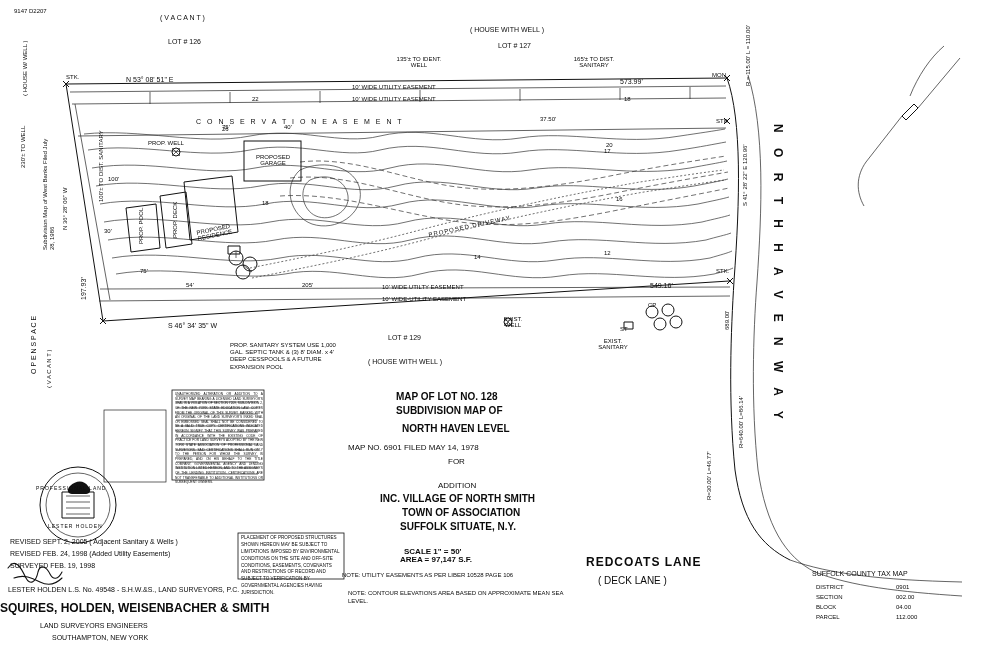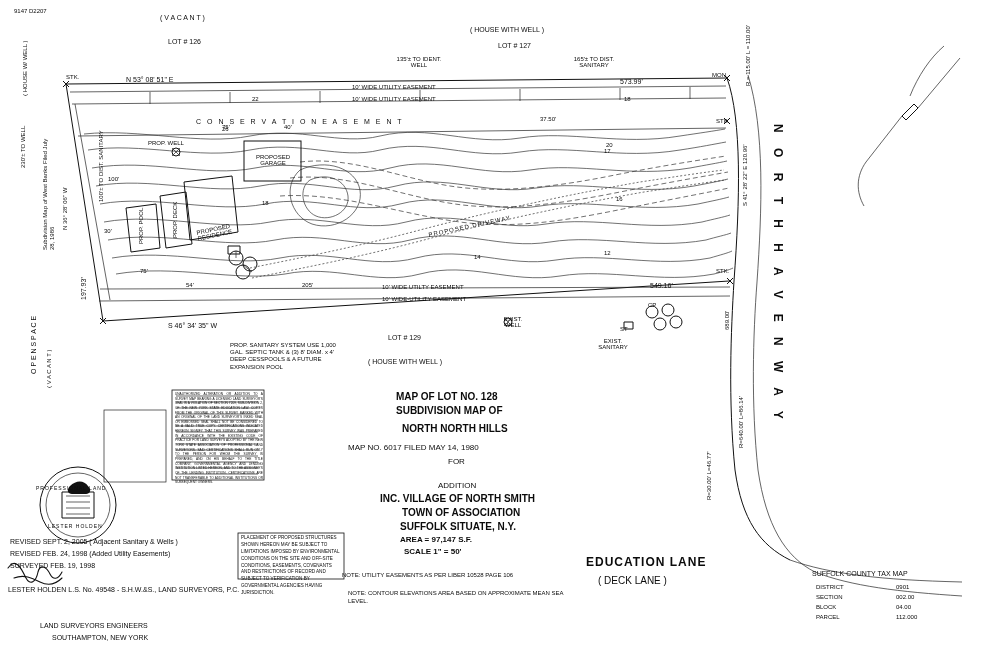--- a/index.html
+++ b/index.html
@@ -227,21 +227,21 @@
 
 <div class="t xs" style="left:66px;top:74px;">STK.</div>
 <div class="t xs" style="left:712px;top:72px;">MON.</div>
 <div class="t xs" style="left:716px;top:118px;">STK.</div>
 <div class="t xs" style="left:716px;top:268px;">STK.</div>
 
 <div class="t s" style="left:388px;top:334px;">LOT # 129</div>
 <div class="t s" style="left:368px;top:358px;">( HOUSE WITH WELL )</div>
 
 <div class="t xl b sp6 rot90cw" style="left:784px;top:124px;">N O R T H   H A V E N   W A Y</div>
-<div class="t xl b" style="left:586px;top:556px;letter-spacing:1px;">EDUCATION  LANE</div>
+<div class="t xl b" style="left:586px;top:556px;letter-spacing:1px;">REDCOATS  LANE</div>
 <div class="t l" style="left:598px;top:576px;">( DECK  LANE )</div>
 
 <div class="t xs" style="left:252px;top:96px;">22</div>
 <div class="t xs" style="left:624px;top:96px;">18</div>
 <div class="t xs" style="left:222px;top:126px;" style2="">26</div>
 <div class="t xs" style="left:284px;top:124px;">40'</div>
 <div class="t xs" style="left:222px;top:124px;">75'</div>
 <div class="t xs" style="left:540px;top:116px;">37.50'</div>
 <div class="t xs" style="left:606px;top:142px;">20</div>
 <div class="t xs" style="left:604px;top:148px;">17</div>
@@ -254,40 +254,41 @@
 <div class="t xs" style="left:140px;top:268px;">75'</div>
 <div class="t xs" style="left:186px;top:282px;">54'</div>
 <div class="t xs" style="left:302px;top:282px;">205'</div>
 
 <div class="t xs" style="left:230px;top:342px;width:120px;white-space:normal;line-height:1.2;">PROP. SANITARY SYSTEM USE 1,000 GAL. SEPTIC TANK &amp; (3) 8' DIAM. x 4' DEEP CESSPOOLS &amp; A FUTURE EXPANSION POOL</div>
 
 <div class="t" style="left:175px;top:392px;width:88px;white-space:normal;font-size:3.2px;line-height:1.45;text-align:justify;">UNAUTHORIZED ALTERATION OR ADDITION TO A SURVEY MAP BEARING A LICENSED LAND SURVEYOR'S SEAL IS A VIOLATION OF SECTION 7209, SUB-DIVISION 2, OF THE NEW YORK STATE EDUCATION LAW. COPIES FROM THE ORIGINAL OF THIS SURVEY MARKED WITH AN ORIGINAL OF THE LAND SURVEYOR'S INKED SEAL OR EMBOSSED SEAL SHALL NOT BE CONSIDERED TO BE A VALID TRUE COPY. CERTIFICATIONS INDICATED HEREON SIGNIFY THAT THIS SURVEY WAS PREPARED IN ACCORDANCE WITH THE EXISTING CODE OF PRACTICE FOR LAND SURVEYS ADOPTED BY THE NEW YORK STATE ASSOCIATION OF PROFESSIONAL LAND SURVEYORS. SAID CERTIFICATIONS SHALL RUN ONLY TO THE PERSON FOR WHOM THE SURVEY IS PREPARED, AND ON HIS BEHALF TO THE TITLE COMPANY, GOVERNMENTAL AGENCY AND LENDING INSTITUTION LISTED HEREON, AND TO THE ASSIGNEE'S OF THE LENDING INSTITUTION. CERTIFICATIONS ARE NOT TRANSFERABLE TO ADDITIONAL INSTITUTIONS OR SUBSEQUENT OWNERS.</div>
 
 <div class="t l b" style="left:396px;top:392px;">MAP OF LOT NO. 128</div>
 <div class="t l b" style="left:396px;top:406px;">SUBDIVISION MAP OF</div>
-<div class="t l b" style="left:402px;top:424px;">NORTH NORTH HILLS</div>
-<div class="t m" style="left:348px;top:444px;">MAP NO. 6017 FILED MAY 14, 1980</div>
+<div class="t l b" style="left:402px;top:424px;">NORTH HAVEN LEVEL</div>
+<div class="t m" style="left:348px;top:444px;">MAP NO. 6901 FILED MAY 14, 1978</div>
 <div class="t m" style="left:448px;top:458px;">FOR</div>
 <div class="t m" style="left:438px;top:482px;">ADDITION</div>
 <div class="t l b" style="left:380px;top:494px;">INC. VILLAGE OF NORTH SMITH</div>
 <div class="t l b" style="left:402px;top:508px;">TOWN OF ASSOCIATION</div>
 <div class="t l b" style="left:400px;top:522px;">SUFFOLK SITUATE, N.Y.</div>
-<div class="t m b" style="left:400px;top:536px;">AREA = 97,147 S.F.</div>
+<div class="t m b" style="left:400px;top:556px;">AREA = 97,147 S.F.</div>
 <div class="t m b" style="left:404px;top:548px;">SCALE 1" = 50'</div>
 
 <div class="t" style="left:241px;top:535px;width:100px;white-space:normal;font-size:4.6px;line-height:1.5;">PLACEMENT OF PROPOSED STRUCTURES SHOWN HEREON MAY BE SUBJECT TO LIMITATIONS IMPOSED BY ENVIRONMENTAL CONDITIONS ON THE SITE AND OFF-SITE CONDITIONS, EASEMENTS, COVENANTS AND RESTRICTIONS OF RECORD AND SUBJECT TO VERIFICATION BY GOVERNMENTAL AGENCIES HAVING JURISDICTION.</div>
 
 <div class="t xs" style="left:342px;top:572px;">NOTE: UTILITY EASEMENTS AS PER LIBER 10528 PAGE 106</div>
 <div class="t xs" style="left:348px;top:590px;width:220px;white-space:normal;line-height:1.3;">NOTE: CONTOUR ELEVATIONS AREA BASED ON APPROXIMATE MEAN SEA LEVEL.</div>
 
 <div class="t s" style="left:10px;top:538px;">REVISED SEPT. 2, 2005 ( Adjacent Sanitary &amp; Wells )</div>
 <div class="t s" style="left:10px;top:550px;">REVISED FEB. 24, 1998 (Added Utility Easements)</div>
 <div class="t s" style="left:10px;top:562px;">SURVEYED FEB. 19, 1998</div>
 
 <div class="t s" style="left:8px;top:586px;">LESTER HOLDEN L.S. No. 49548 - S.H.W.&amp;S., LAND SURVEYORS, P.C.</div>
+<div class="t xl b" style="left:0px;top:602px;">SQUIRES, HOLDEN, WEISENBACHER &amp; SMITH</div>
 <div class="t s" style="left:40px;top:622px;">LAND SURVEYORS    ENGINEERS</div>
 <div class="t s" style="left:52px;top:634px;">SOUTHAMPTON,  NEW  YORK</div>
 
 <div class="t" style="left:36px;top:486px;font-size:5px;letter-spacing:1px;">PROFESSIONAL LAND</div>
 <div class="t" style="left:48px;top:524px;font-size:5px;letter-spacing:1px;">LESTER HOLDEN</div>
 
 <div class="t s" style="left:812px;top:570px;">SUFFOLK COUNTY TAX MAP</div>
 <div class="t xs" style="left:816px;top:584px;">DISTRICT</div>
 <div class="t xs" style="left:896px;top:584px;">0901</div>
 <div class="t xs" style="left:816px;top:594px;">SECTION</div>

